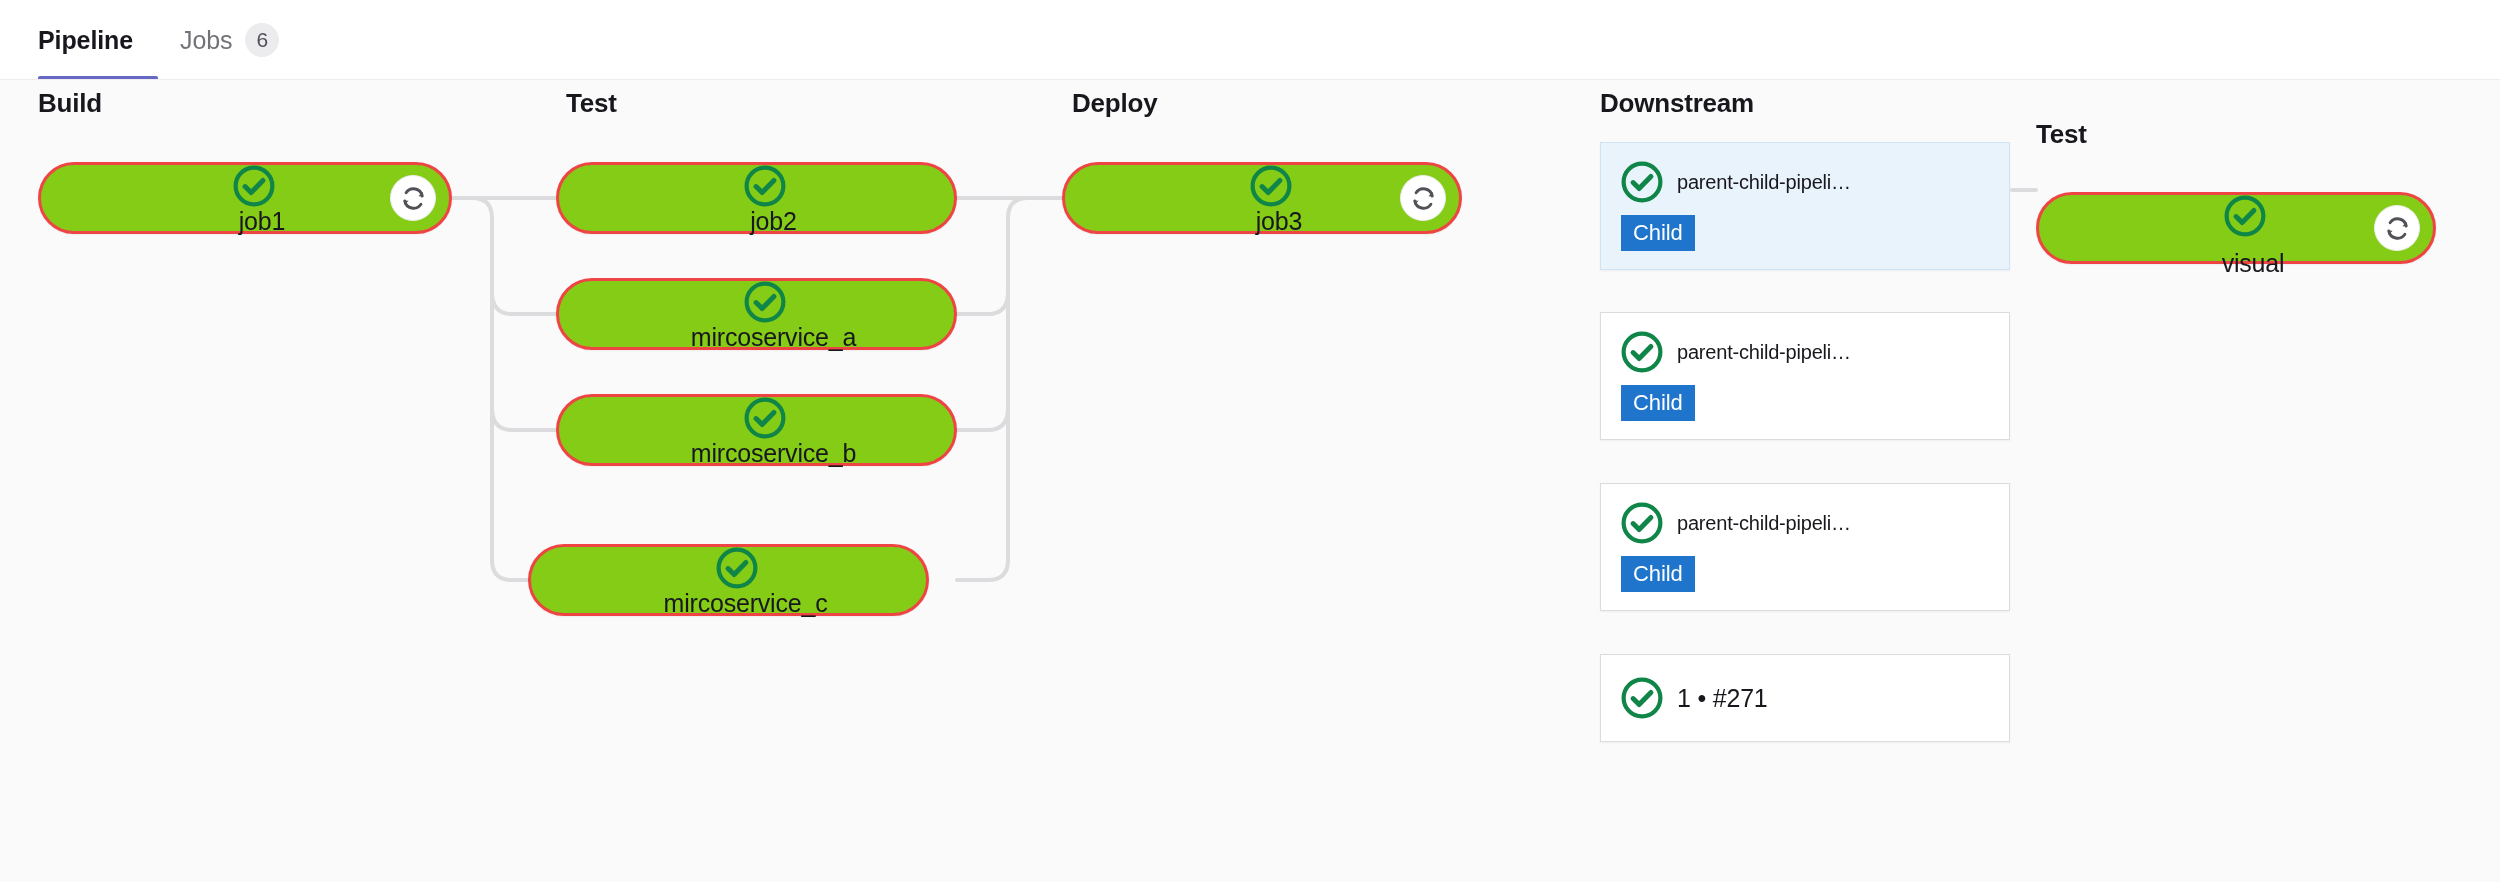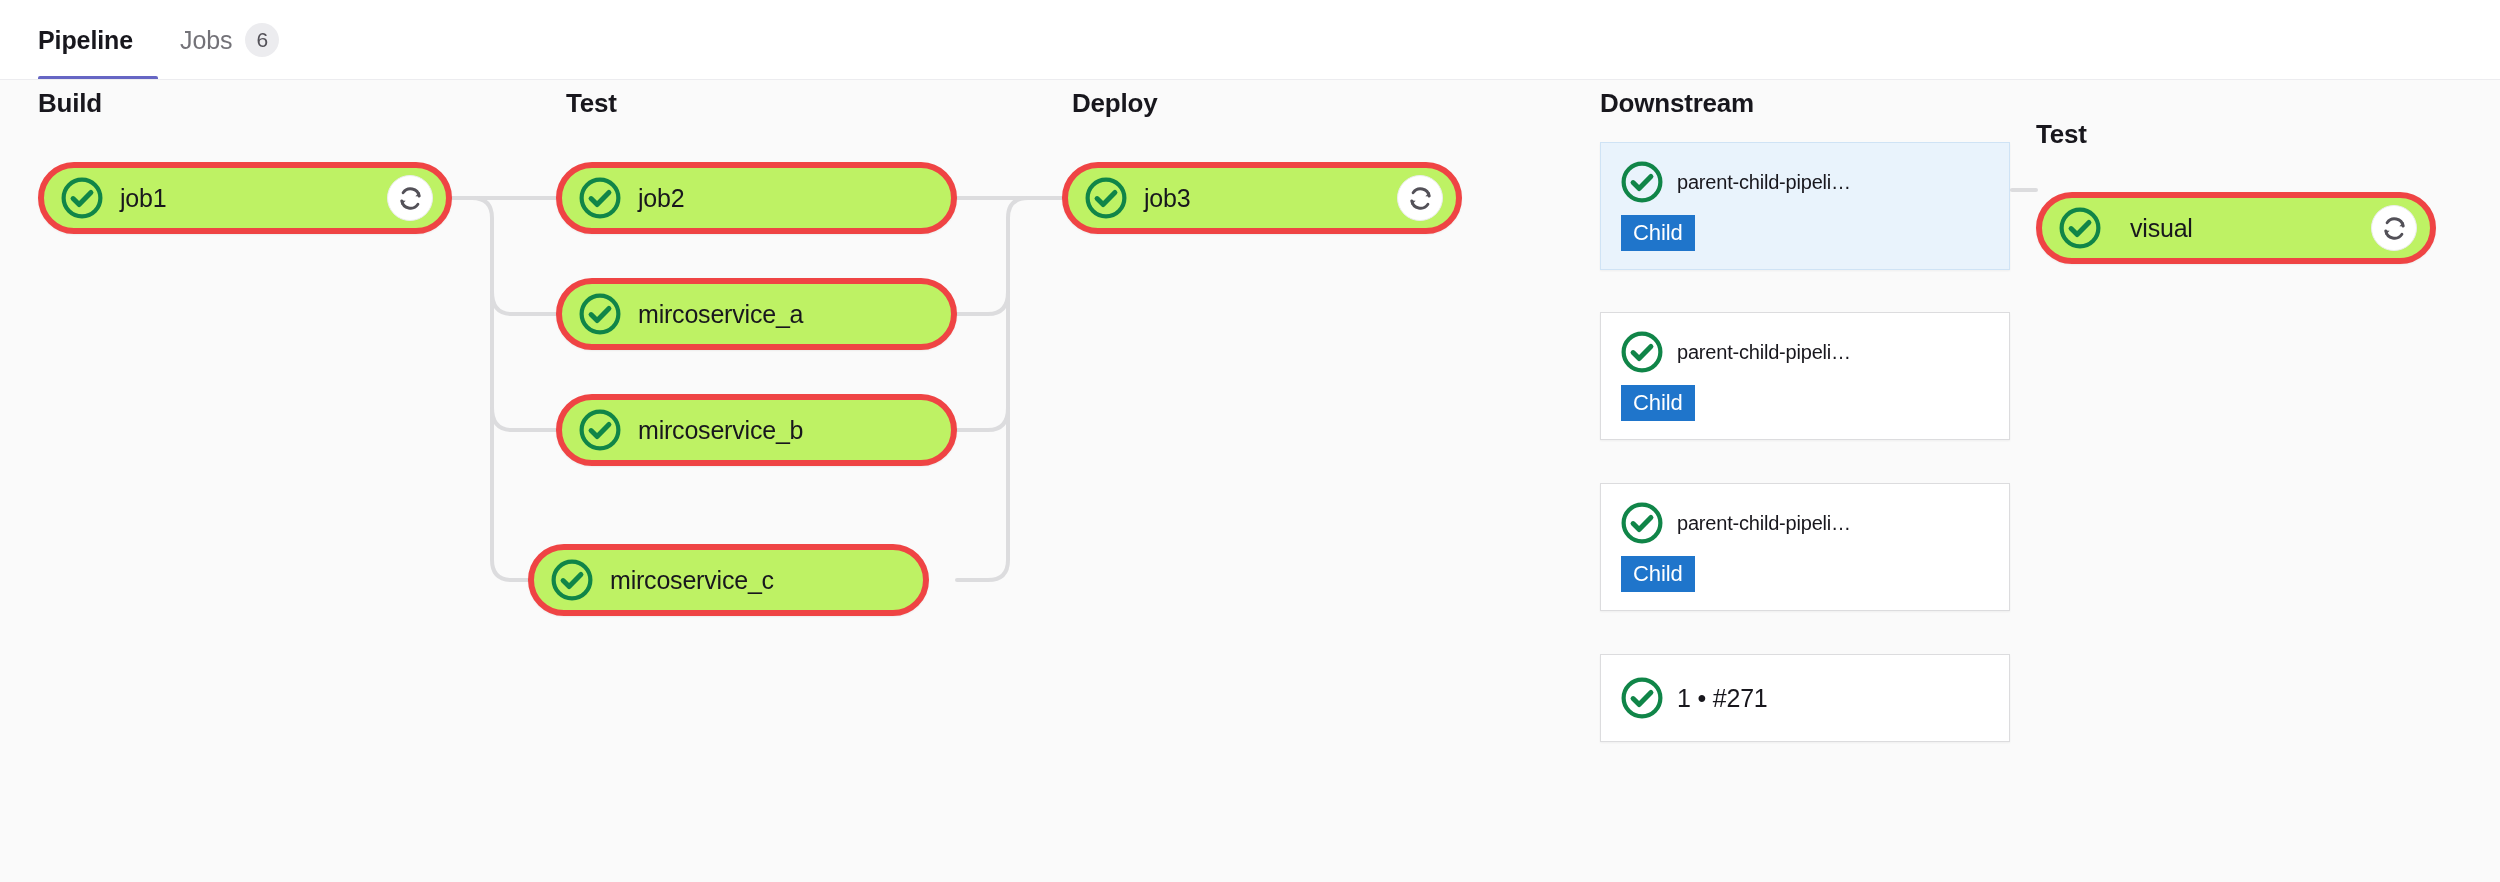--- a/index.html
+++ b/index.html
@@ -107,29 +107,30 @@
     font-weight: 700;
     color: #18171d;
     letter-spacing: -0.2px;
     white-space: nowrap;
   }
 
   
   .job-pill {
     position: absolute;
     height: 72px;
-    background: #bef264;
-    border: 6px solid #ef4444;
+    background: #84cc16;
+    border: 3px solid #ef4444;
     border-radius: 36px;
     box-shadow: 0 1px 2px rgba(0,0,0,0.055);
     display: flex;
     align-items: center;
     box-sizing: border-box;
     padding-left: 17px;
     cursor: pointer;
+    flex-direction: column;
   }
   .job-name {
     font-size: 25px;
     color: #18171d;
     margin-left: 17px;
     white-space: nowrap;
     letter-spacing: -0.2px;
   }
   .retry-btn {
     position: absolute;

